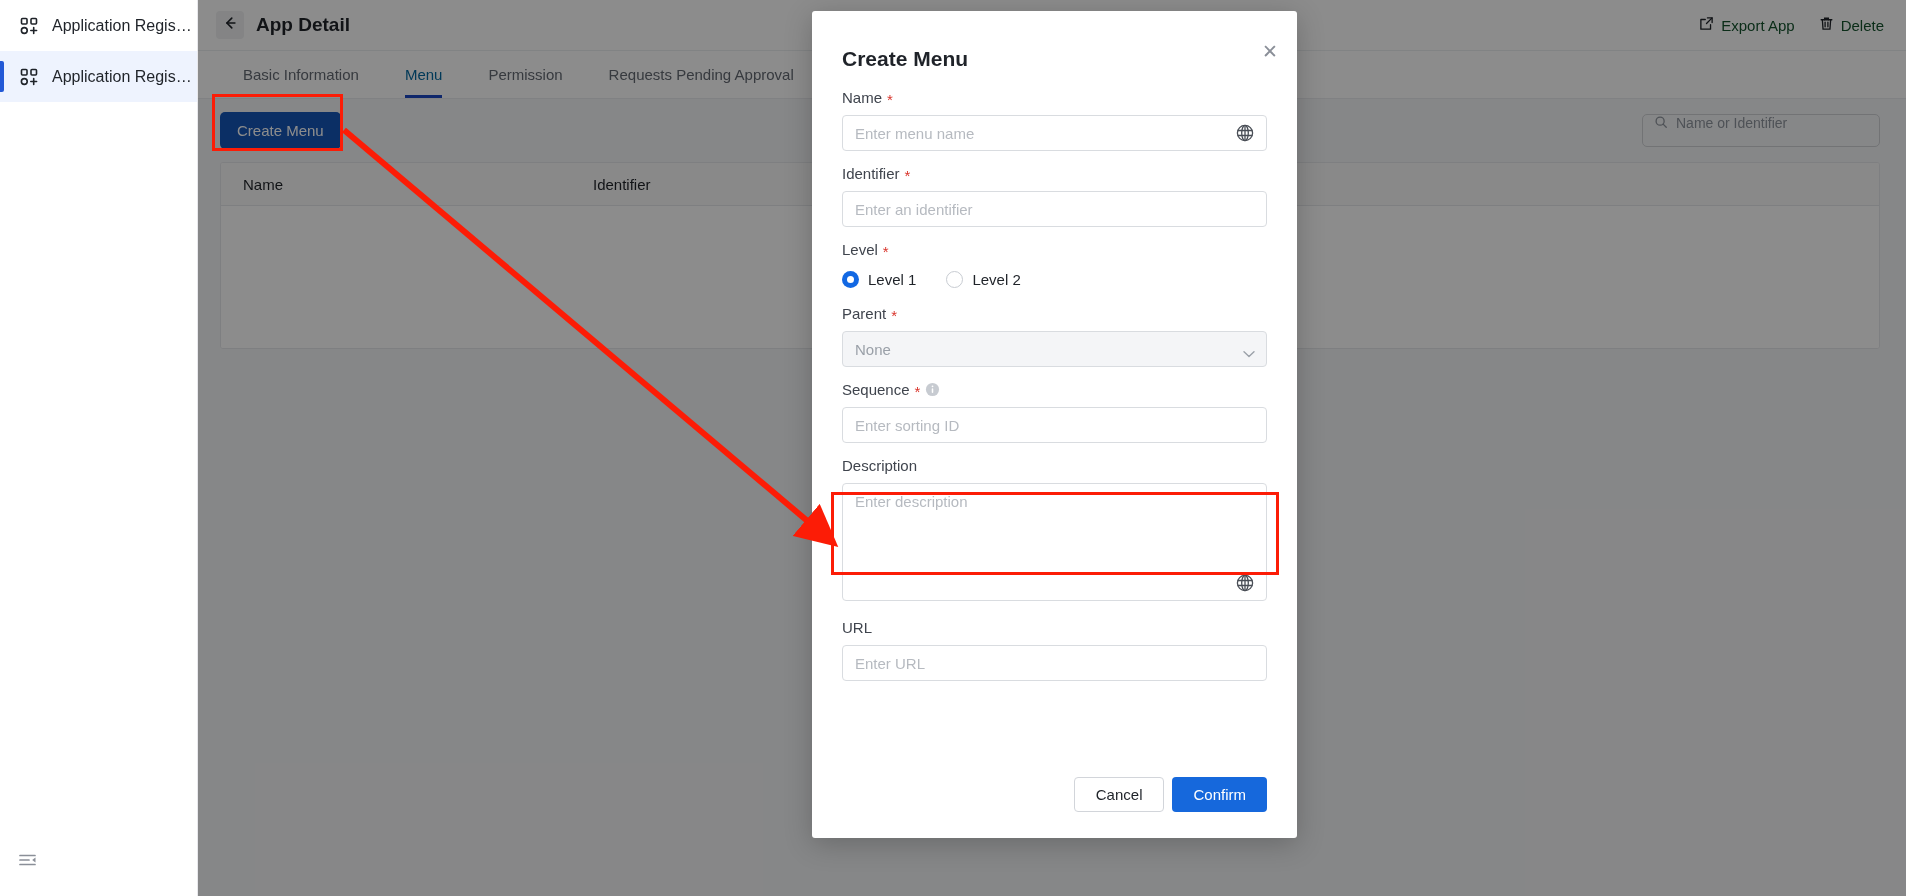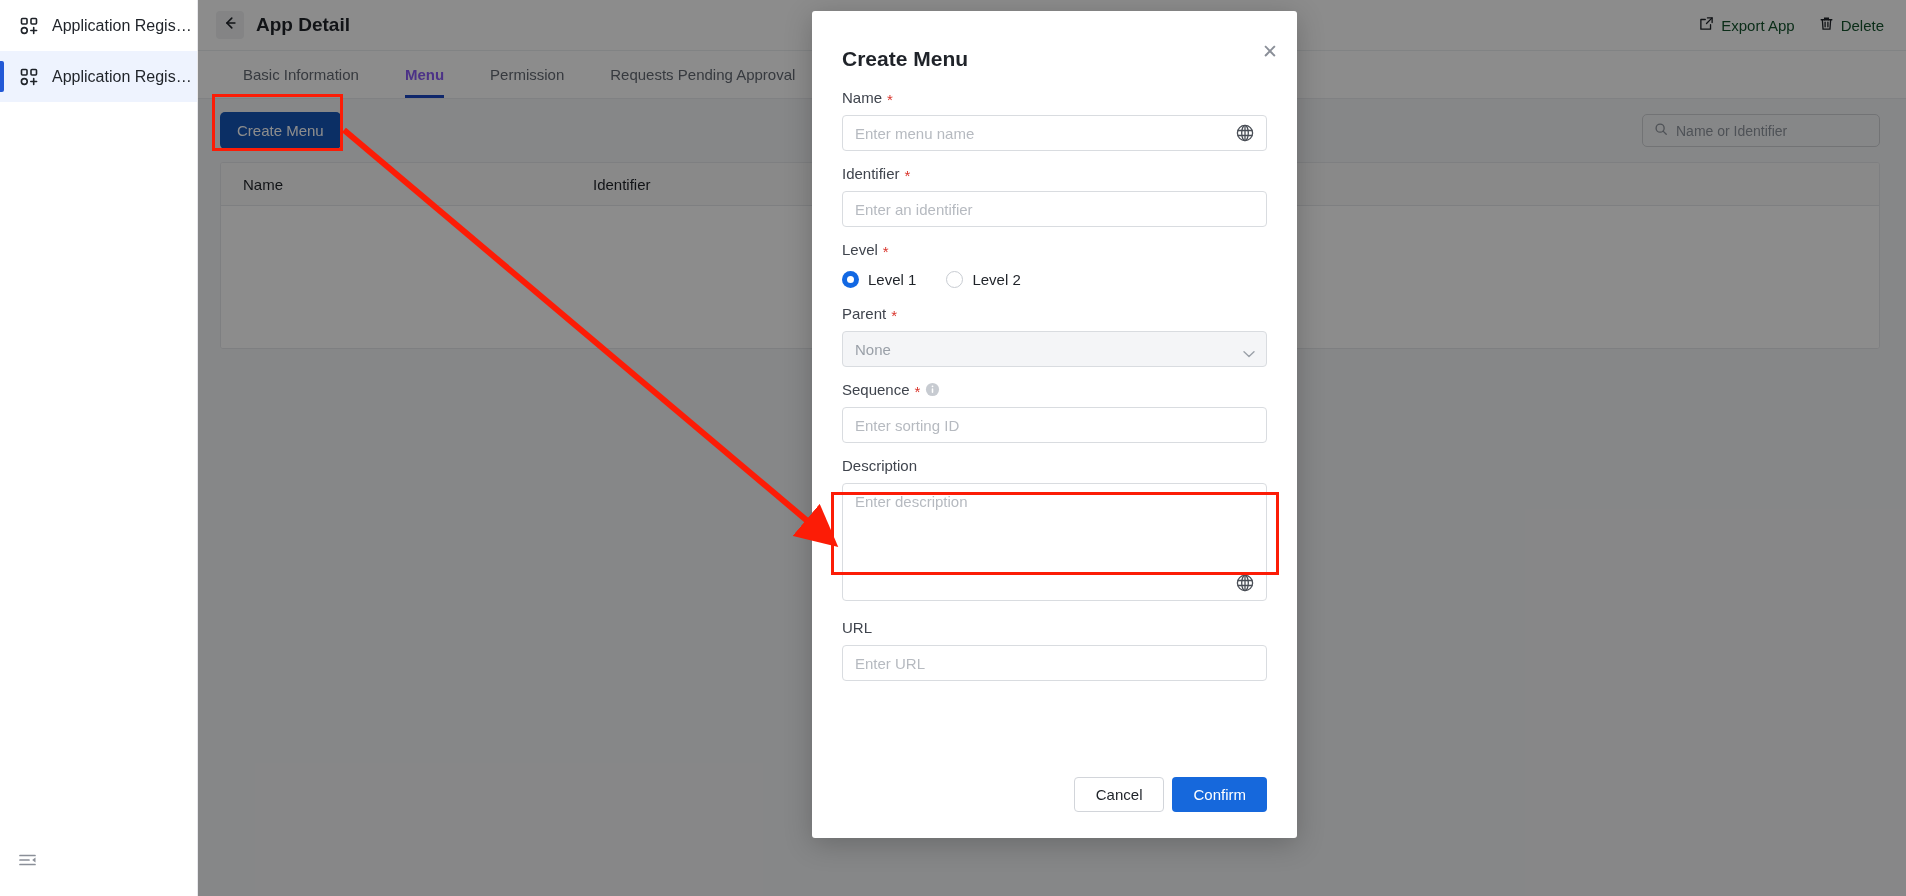--- a/index.html
+++ b/index.html
@@ -56,40 +56,40 @@
   .hdr-action { display: flex; align-items: center; gap: 7px; font-size: 15px; color: #14532d; cursor: pointer; }
 
   .tabs-bar {
     height: 48px; background: #ffffff; display: flex; align-items: stretch;
     padding: 0 0 0 22px; border-bottom: 1px solid #e9ebee; flex: none; gap: 0;
   }
   .tab {
     display: flex; align-items: center; padding: 0 23px;
     font-size: 15px; color: #646a73; position: relative; cursor: pointer; white-space: nowrap;
   }
-  .tab.active { color: #8b5cf6; font-weight: bold; }
+  .tab.active { color: #0369a1; font-weight: normal; }
   .tab.active::after {
     content: ""; position: absolute; left: 23px; right: 23px; bottom: 0;
     height: 3px; background: #1c47c4;
   }
 
   .content-area { flex: 1; background: #f5f6f7; padding: 0; position: relative; }
   .toolbar-row {
     height: 63px; display: flex; align-items: center;
     padding: 0 26px 0 22px;
   }
   .create-btn {
     background: #1456b8; color: #fff; border: none; border-radius: 5px;
     padding: 0 17px; height: 37px; font-size: 15px; cursor: pointer;
     font-family: "Liberation Sans", sans-serif;
   }
   .search-box {
     margin-left: auto; width: 238px; height: 33px;
     border: 1px solid #cfd2d6; border-radius: 5px; background: transparent;
-    display: flex; align-items: center; gap: 8px; padding: 0 11px;
+    display: flex; gap: 8px; padding: 0 11px;
     font-size: 14px; color: #8f959e; cursor: text;
   }
 
   .table-card {
     margin: 0 26px 0 22px; background: #ffffff; border: 1px solid #e6e8eb;
     border-radius: 3px; overflow: hidden;
   }
   .table-head {
     display: flex; height: 43px; align-items: center;
     background: #fafafa; border-bottom: 1px solid #e6e8eb;

